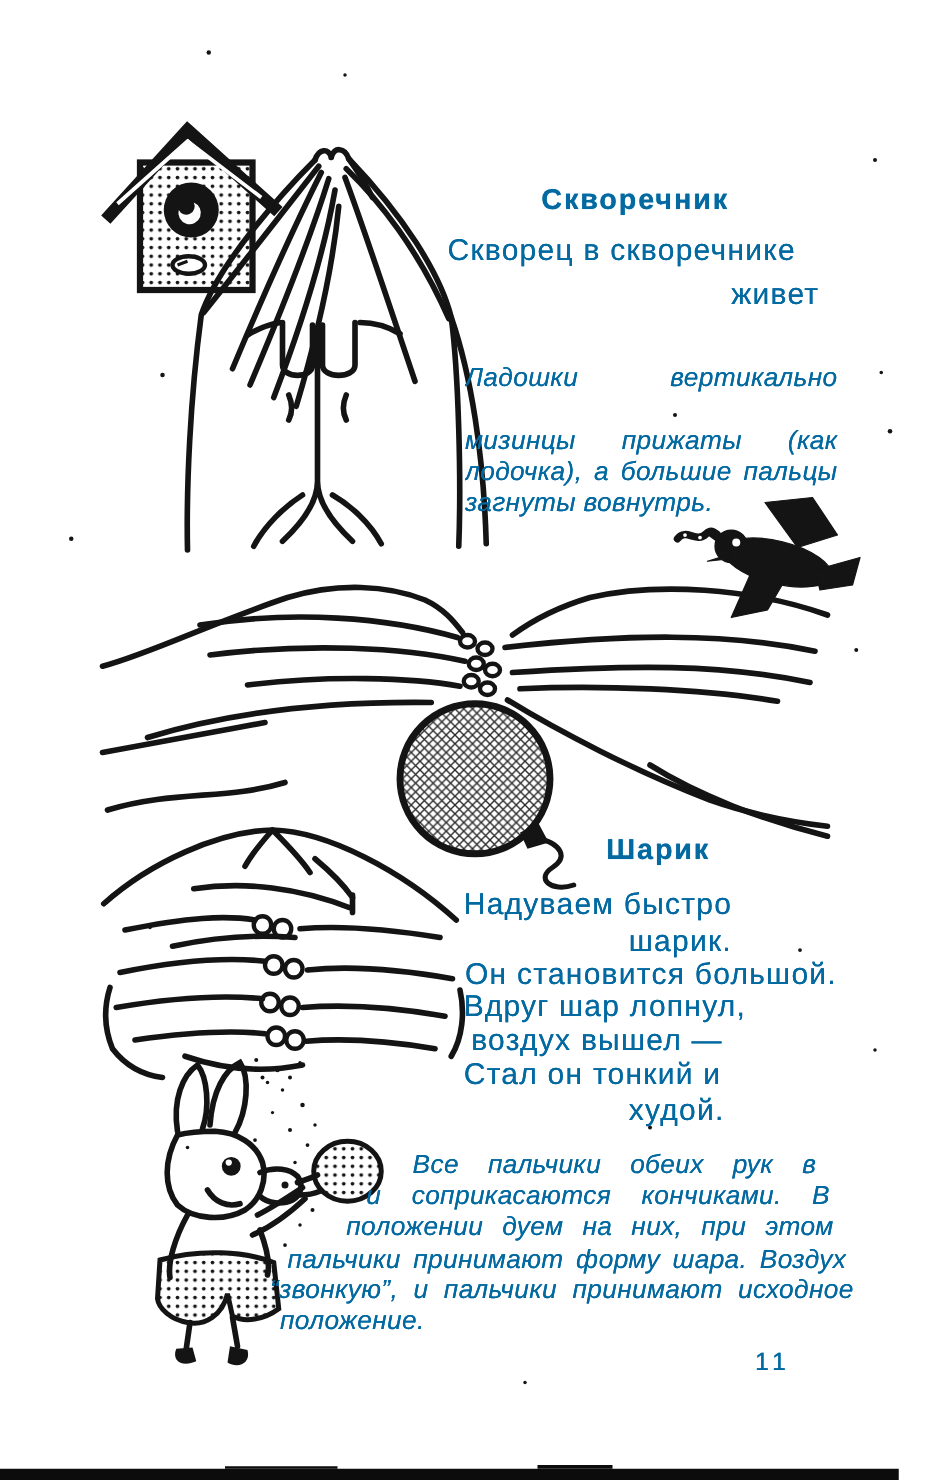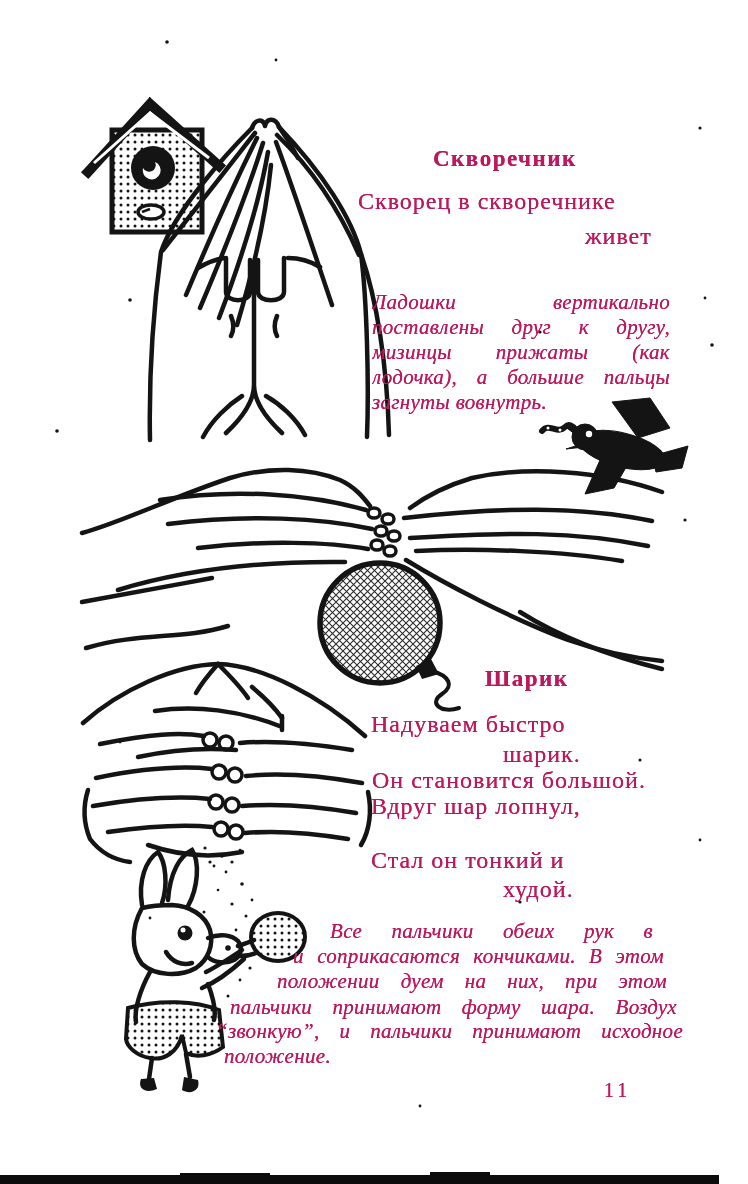--- a/index.html
+++ b/index.html
@@ -1,18 +1,18 @@
 <!DOCTYPE html>
 <html><head>
 <meta charset="utf-8">
 <style>
   html,body{margin:0;padding:0;background:#ffffff;}
   .sheet{
     position:relative;width:719px;height:1184px;background:#ffffff;
-    overflow:hidden;font-family:Liberation Serif, serif;color:#be185d;
+    overflow:hidden;font-family:Liberation Sans, sans-serif;color:#0369a1;
   }
   .txt{position:absolute;white-space:nowrap;}
   .poem{font-size:24px;letter-spacing:1px;text-shadow:0 0 .5px currentColor;line-height:26px;}
   .ttl{font-size:23px;font-weight:bold;letter-spacing:1.5px;text-shadow:0 0 .6px currentColor;}
   .ital{font-style:italic;font-size:21px;letter-spacing:.3px;text-shadow:0 0 .45px currentColor;line-height:23px;}
   .just{white-space:normal;text-align:justify;text-align-last:justify;overflow:hidden;height:25px;}
   
   .t1{left:433px;top:146px;}
   .p1a{left:358px;top:188px;}
   .p1b{left:585px;top:223px;}
@@ -232,30 +232,30 @@
         <circle cx="705" cy="298" r="1.4"></circle>
       <circle cx="640" cy="760" r="1.5"></circle>
         <circle cx="700" cy="840" r="1.4"></circle>
     </g>
   </svg>
 
   <div class="txt ttl t1">Скворечник</div>
   <div class="txt poem p1a">Скворец в скворечнике</div>
   <div class="txt poem p1b">живет</div>
   <div class="txt ital just i1a">Ладошки вертикально</div>
-  <div class="txt ital just i1b">поставлены друг к другу,</div>
   <div class="txt ital just i1c">мизинцы прижаты (как</div>
   <div class="txt ital just i1d">лодочка), а большие пальцы</div>
   <div class="txt ital i1e">загнуты вовнутрь.</div>
 
   <div class="txt ttl t2">Шарик</div>
   <div class="txt poem p2a">Надуваем быстро</div>
   <div class="txt poem p2b">шарик.</div>
   <div class="txt poem p2c">Он становится большой.</div>
   <div class="txt poem p2d">Вдруг шар лопнул,</div>
+  <div class="txt poem p2e">воздух вышел —</div>
   <div class="txt poem p2f">Стал он тонкий и</div>
   <div class="txt poem p2g">худой.</div>
   <div class="txt ital just i2a">Все пальчики обеих рук в “щепотке”</div>
   <div class="txt ital just i2b">и соприкасаются кончиками. В этом</div>
   <div class="txt ital just i2c">положении дуем на них, при этом</div>
   <div class="txt ital just i2d">пальчики принимают форму шара. Воздух</div>
   <div class="txt ital just i2e">“звонкую”, и пальчики принимают исходное</div>
   <div class="txt ital i2f">положение.</div>
 
   <div class="txt pageno">11</div>

